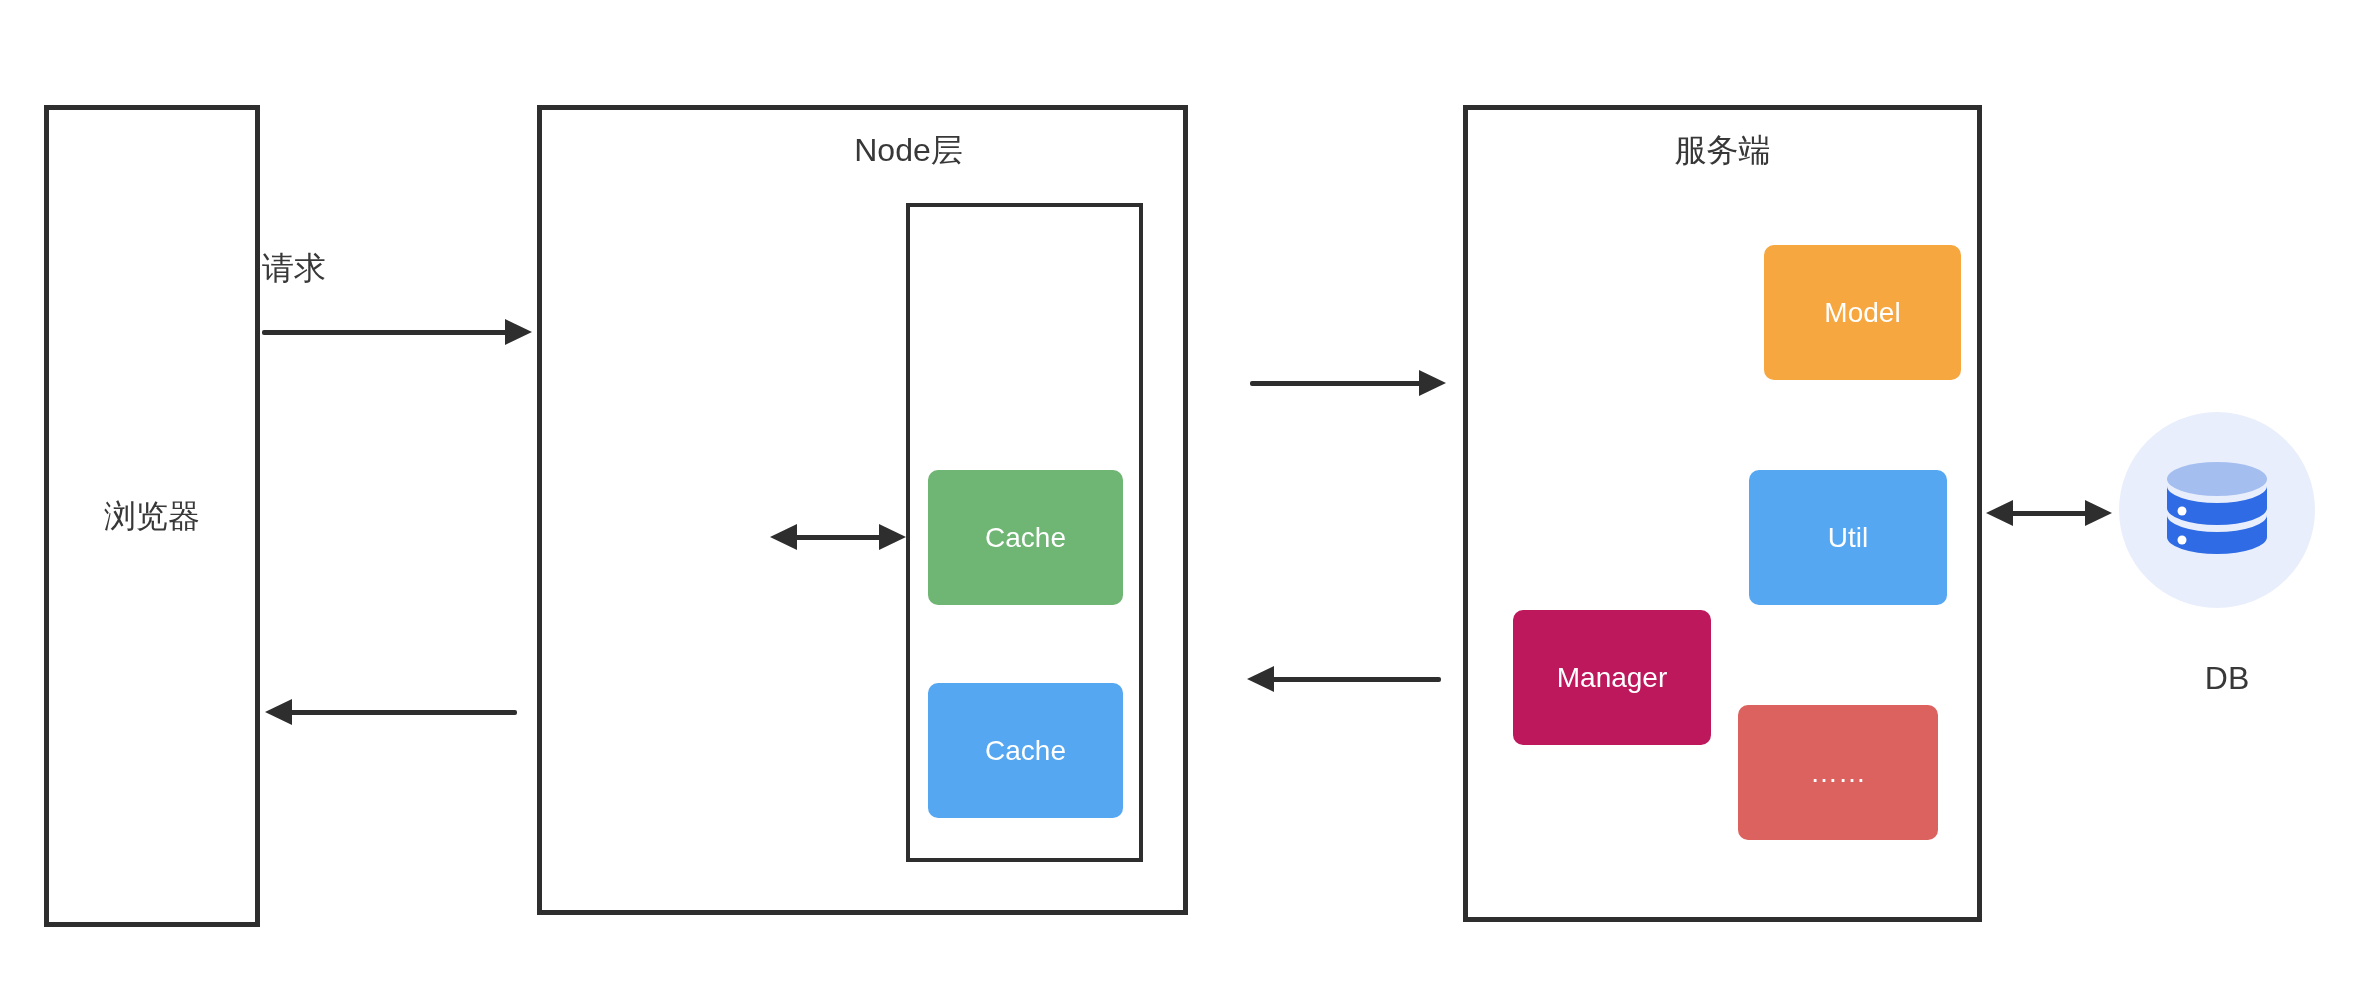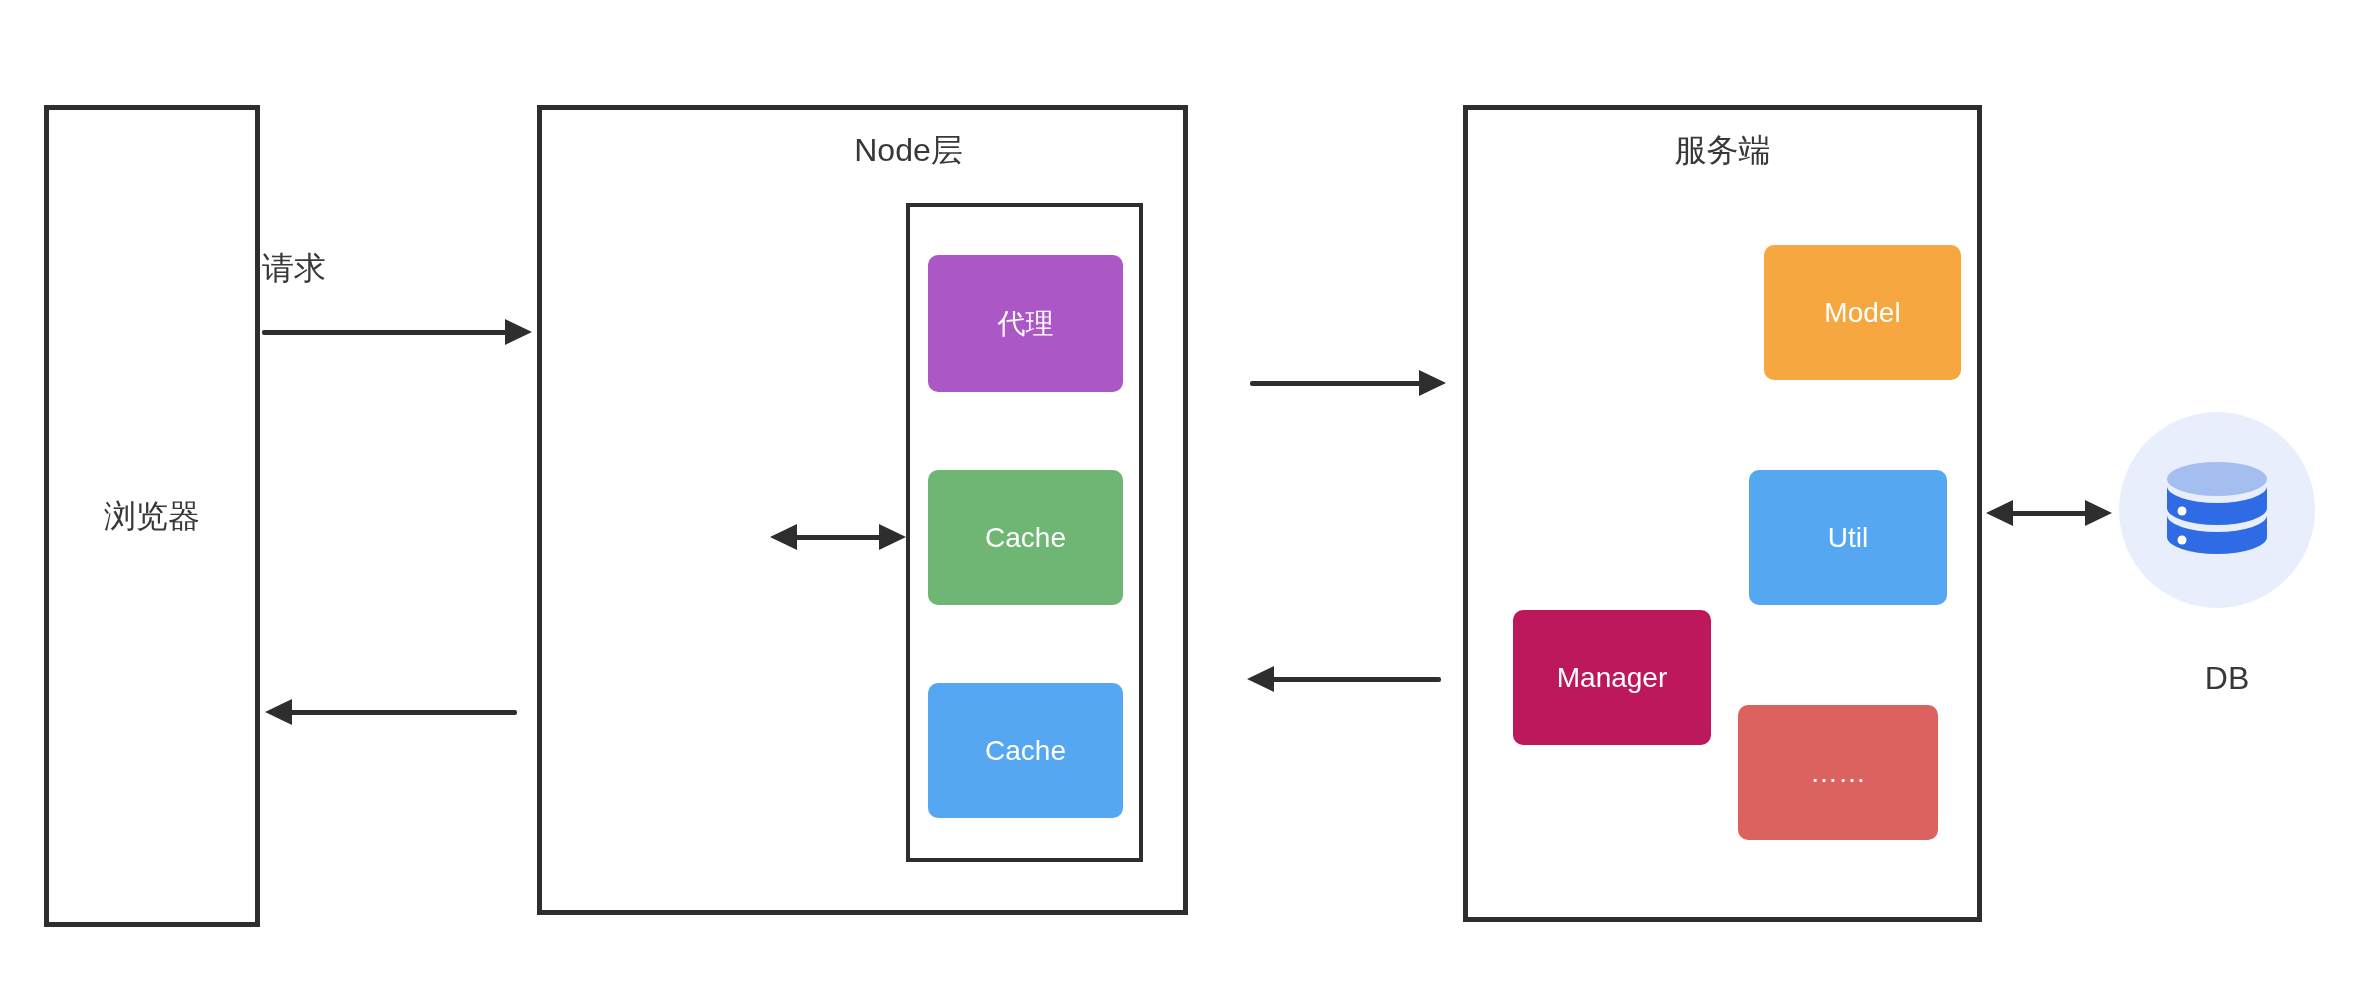--- a/index.html
+++ b/index.html
@@ -51,23 +51,20 @@
 
 
   <div class="arrow" style="left:770px;top:524px;width:136px;height:26px;">
     <div class="head-left" style="left:0;top:0;"></div>
     <div class="line" style="left:24px;top:11px;width:88px;"></div>
     <div class="head-right" style="left:109px;top:0;"></div>
   </div>
 
   <div class="frame-inner" style="left:906px;top:203px;width:237px;height:659px;"></div>
 
-  <div class="cbox" style="left: 928px; top: 255px; width: 195px; height: 137px; background-color: rgb(171, 88, 198);">
-    <span>代理</span>
-  </div>
   <div class="cbox" style="left: 928px; top: 470px; width: 195px; height: 135px; background-color: rgb(111, 181, 115);">
     <span>Cache</span>
   </div>
   <div class="cbox" style="left: 928px; top: 683px; width: 195px; height: 135px; background-color: rgb(85, 167, 242);">
     <span>Cache</span>
   </div>
 
   <div class="arrow" style="left:1250px;top:370px;width:196px;height:26px;">
     <div class="line" style="left:0;top:11px;width:172px;"></div>
     <div class="head-right" style="left:169px;top:0;"></div>

